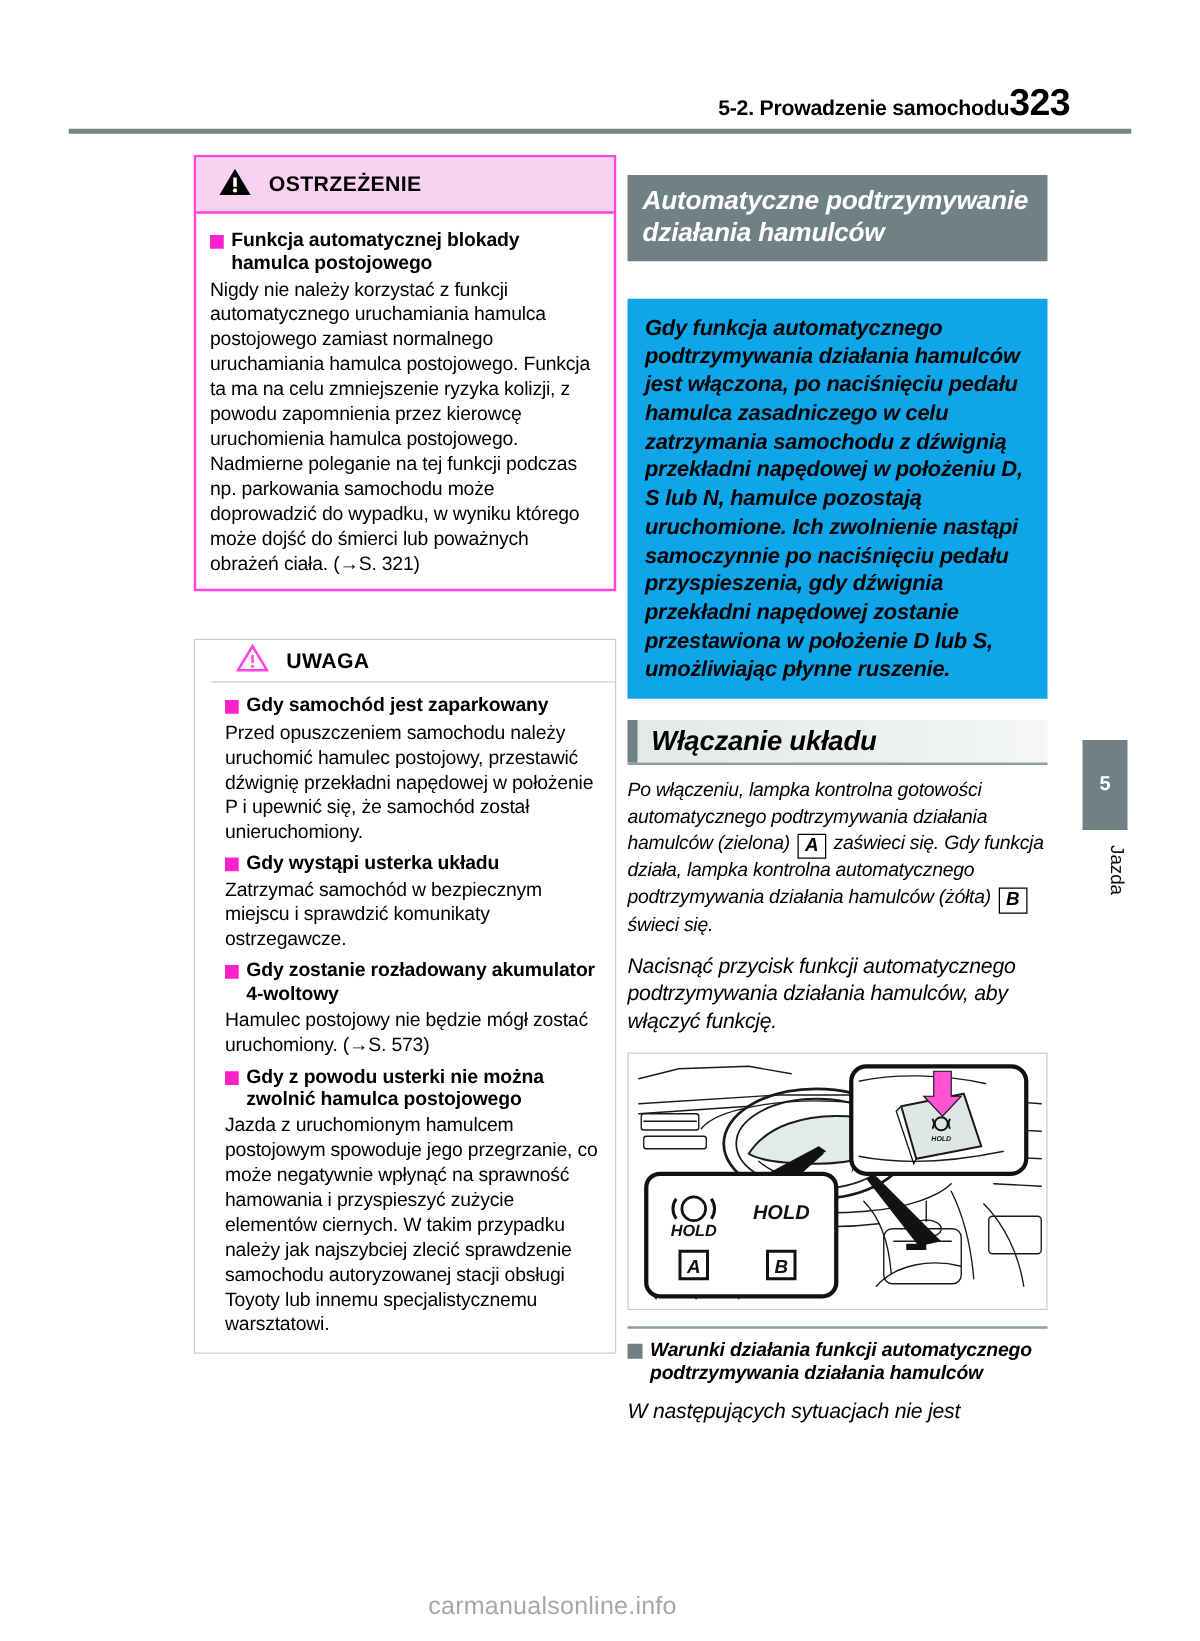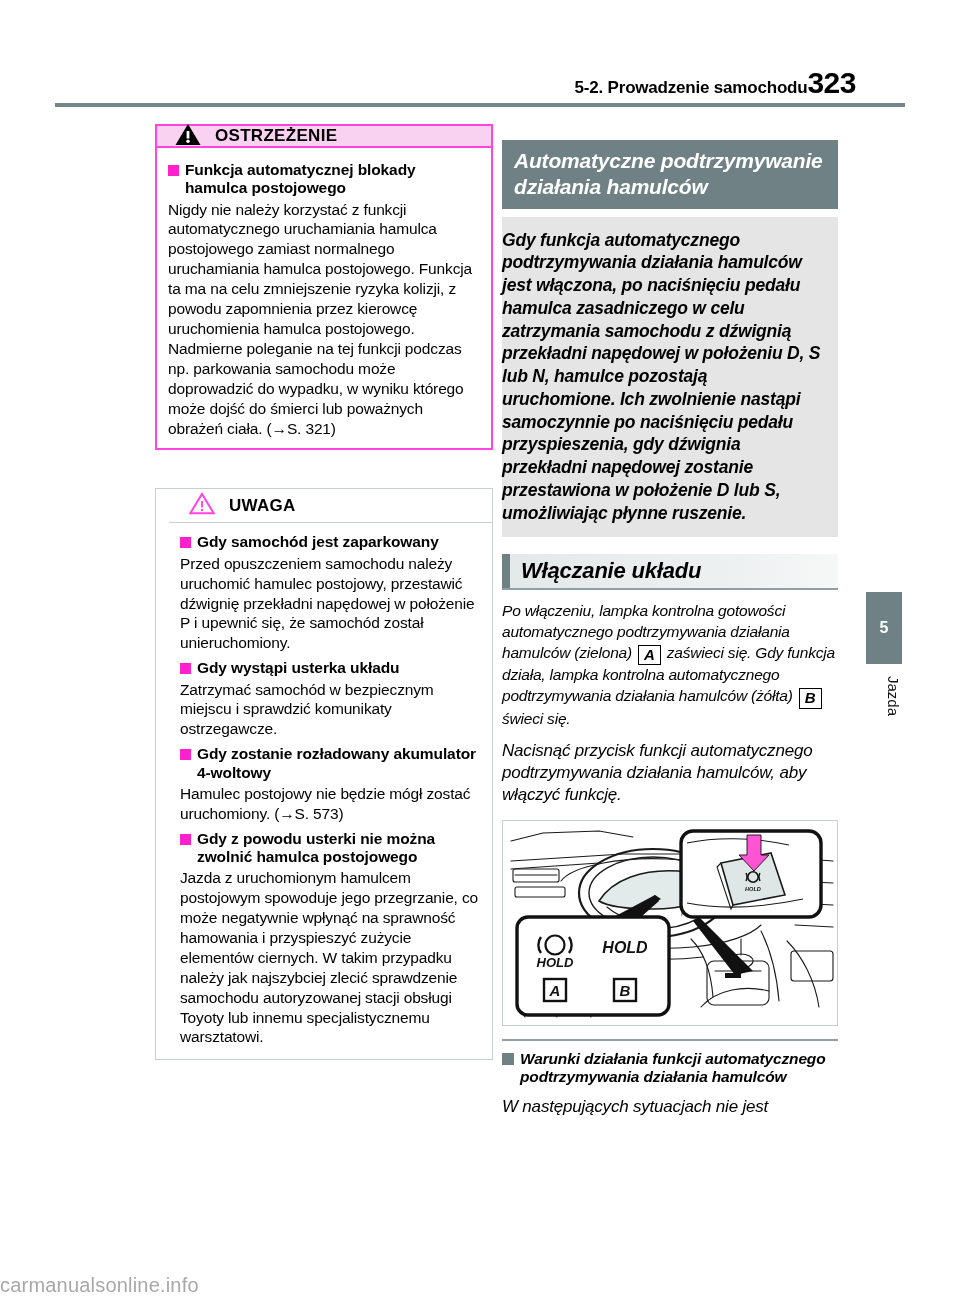--- a/index.html
+++ b/index.html
@@ -38,21 +38,21 @@
     position:absolute;left:502px;top:140px;width:336px;font-style:italic;
   }
 
   
   .warn-box{
     border:2px solid #ff44e0;background:#ffffff;
     box-sizing:border-box;
   }
   .warn-head{
     background:#f9d2f2;border-bottom:2px solid #ff44e0;
-    height:22px;display:flex;align-items:center;gap:14px;
+    height:45px;display:flex;align-items:center;gap:14px;
     padding-left:18px;box-sizing:border-box;
   }
   .warn-head-title{font-size:17px;font-weight:bold;letter-spacing:0.3px;}
   .warn-body{padding:9px 11px 10px 11px;}
 
   .caution-box{
     border:1px solid #c9cfd1;background:#ffffff;box-sizing:border-box;padding-left:13px;
   }
   .caution-head{
     height:34px;display:flex;align-items:center;gap:14px;
@@ -78,22 +78,22 @@
   }
   .body-text:last-child{margin-bottom:0;}
 
   
   .sec-title{
     background:#6f8184;color:#fff;font-size:21px;font-weight:bold;
     line-height:1.23;padding:8px 12px 9px 12px;box-sizing:border-box;
     letter-spacing:-0.2px;
   }
   .lead-block{
-    background:#e5e5e5;margin-top:8px;
-    padding:12px 14px 13px 0;box-sizing:border-box;
+    background:#0ea5e9;margin-top:30px;
+    padding:12px 14px 13px 14px;box-sizing:border-box;
   }
   .lead-text{
     font-size:17.5px;font-weight:bold;line-height:1.30;
     letter-spacing:-0.2px;
   }
   .sub-bar{
     margin-top:17px;height:34px;display:flex;align-items:center;
     background:linear-gradient(to right,#e3e8e8 0%,#eef1f1 70%,#f6f8f8 100%);
     border-bottom:2px solid #8d9fa1;position:relative;
   }
@@ -145,21 +145,21 @@
   }
   .side-tab-label{
     position:absolute;left:866px;top:676px;width:36px;
     font-size:15px;color:#111;
     writing-mode:vertical-rl;text-orientation:mixed;
     display:flex;justify-content:flex-start;
   }
 
   
   .watermark{
-    position:absolute;left:0;top:1274px;width:884px;
+    position:absolute;left:0;top:1274px;width:884px;text-align:center;
     font-size:20px;color:#a8a8a8;letter-spacing:0.2px;
   }
 </style>
 </head>
 <body>
 
 <div class="page">
 
   <div class="header">
     <div class="header-inner">

